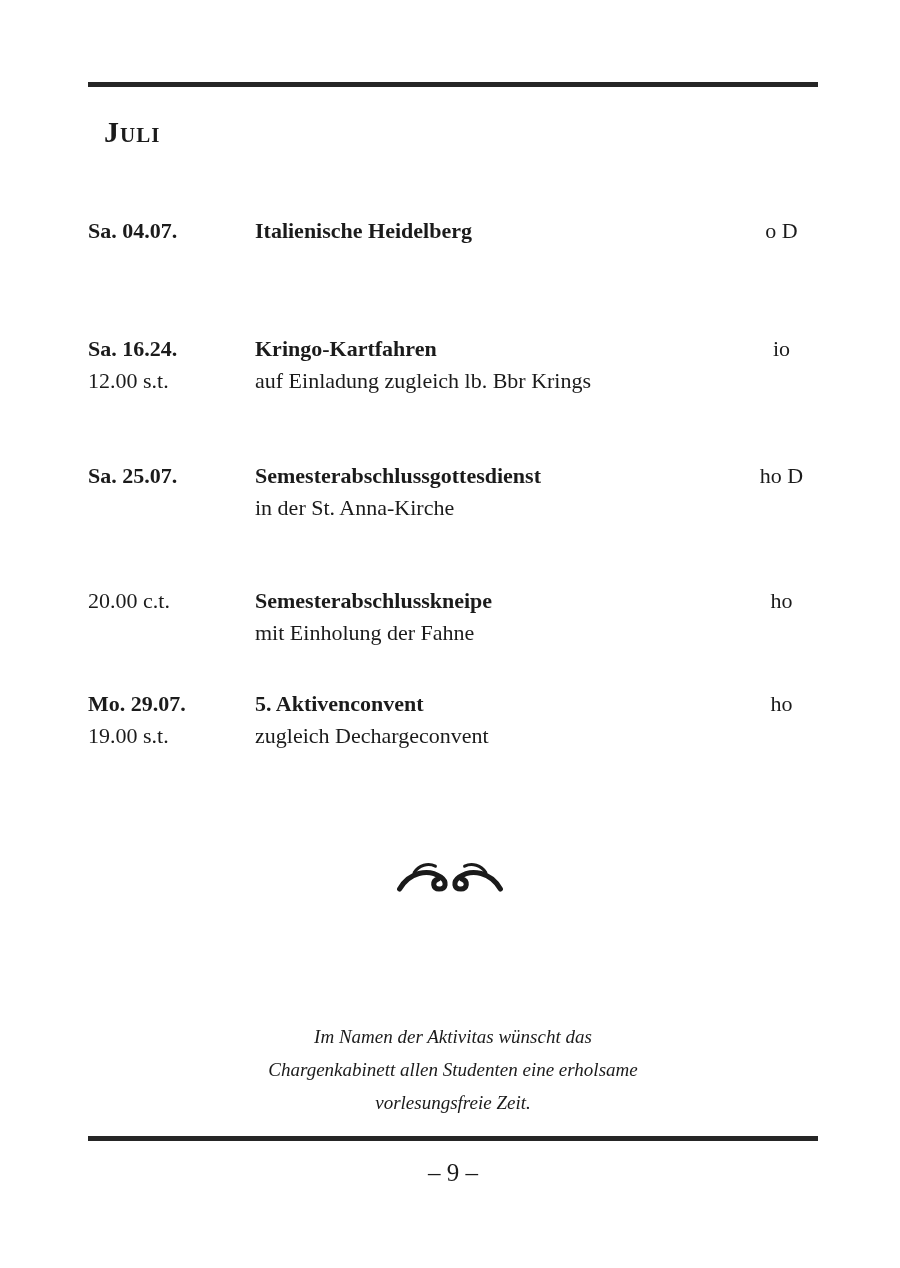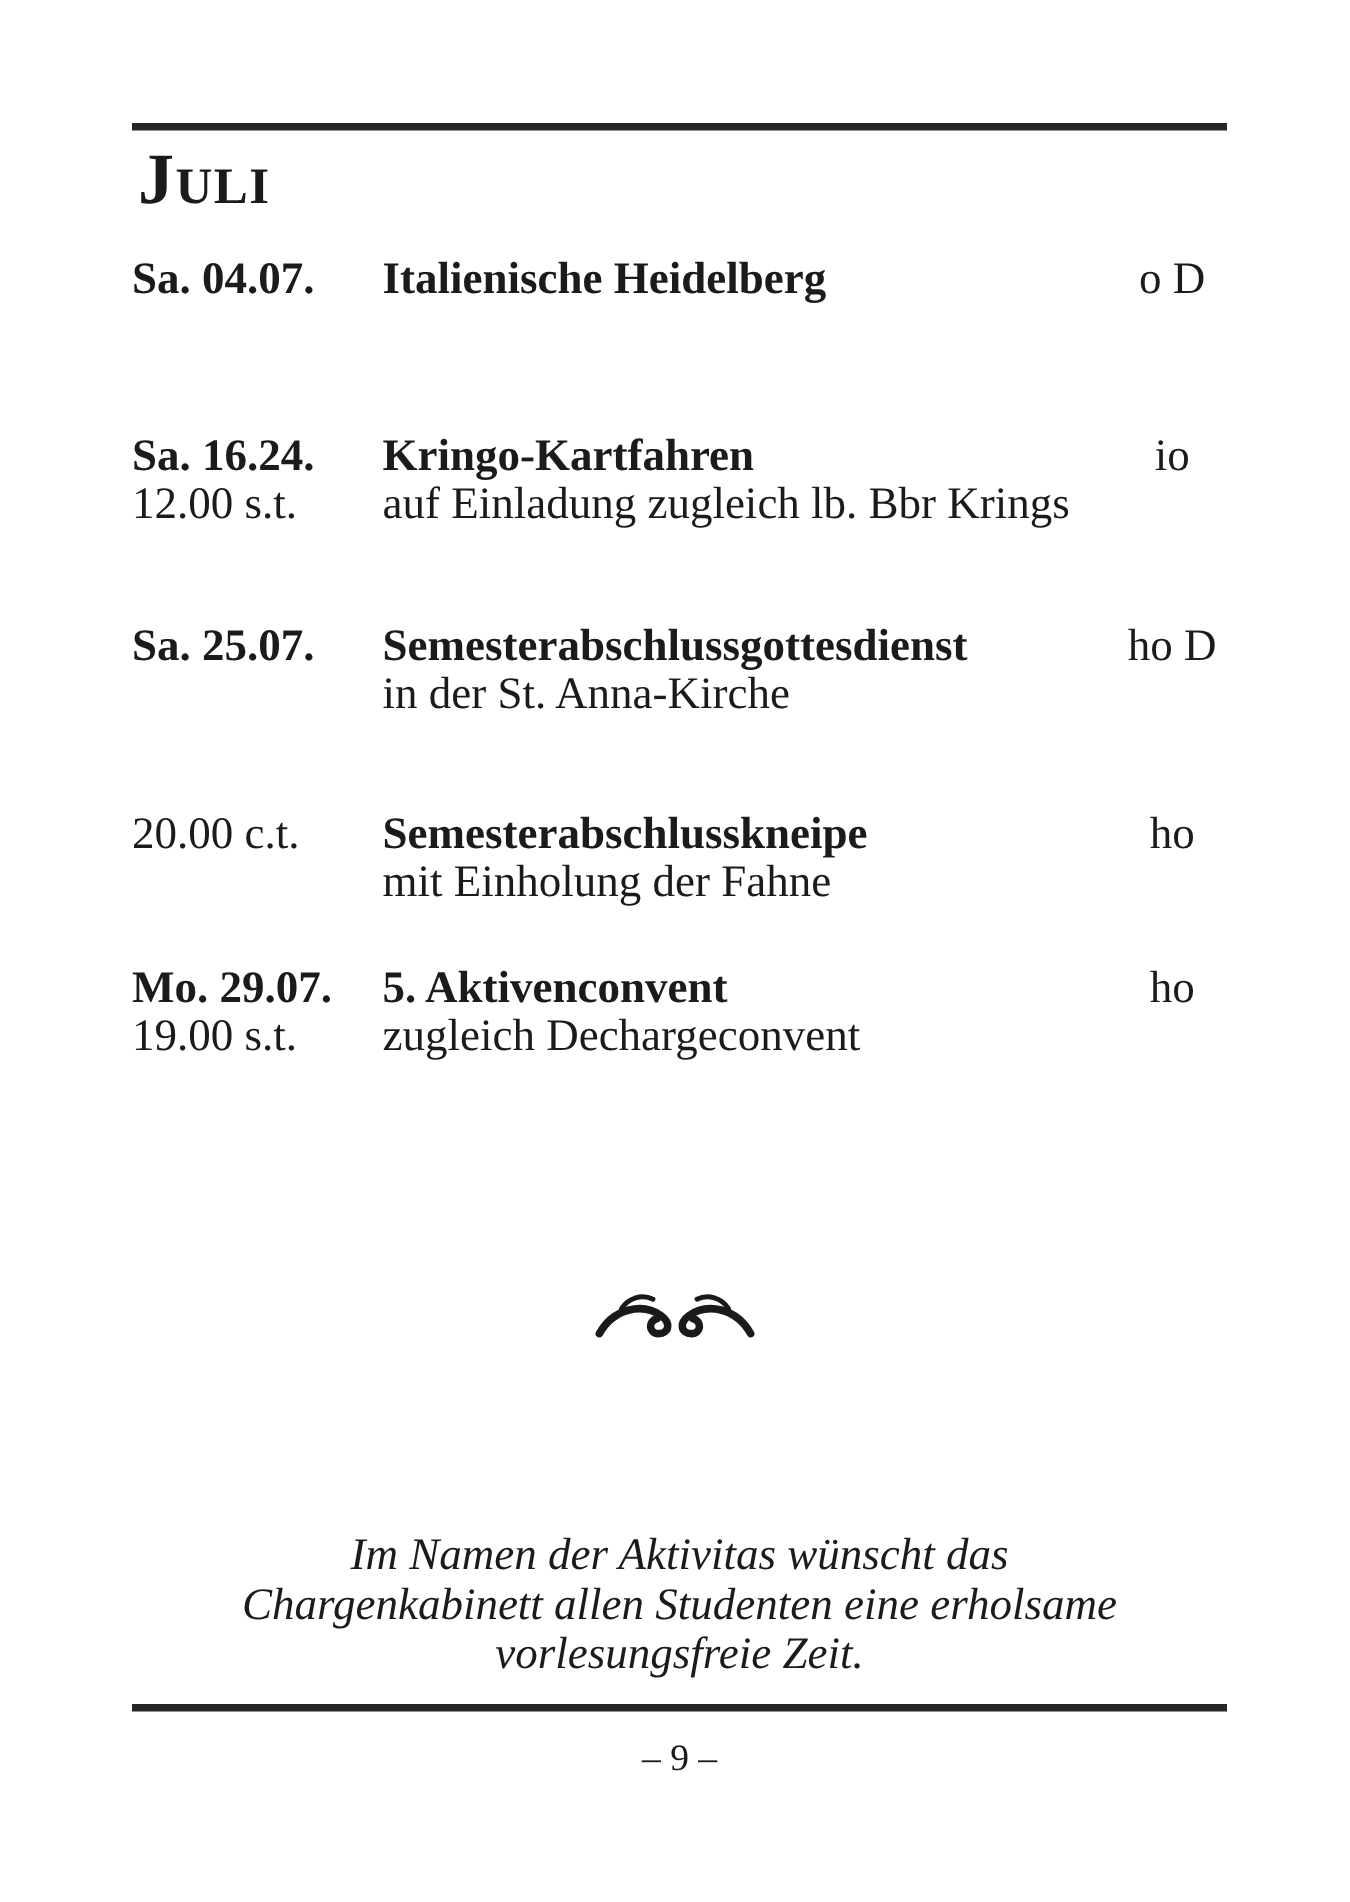--- a/index.html
+++ b/index.html
@@ -23,57 +23,58 @@
     height: 5px;
     background: #262626;
   }
   .rule-top { top: 82px; }
   .rule-bottom { top: 1136px; }
 
   .month {
     position: absolute;
     left: 88px;
     top: 92px;
-    margin: 4px;
-    font-size: 48px;
+    margin: 16px;
+    font-size: 30px;
     font-weight: bold;
     font-variant: small-caps;
     letter-spacing: 1px;
     line-height: 48px;
   }
 
   .entry {
     position: absolute;
     left: 88px;
     width: 730px;
     display: grid;
     grid-template-columns: 167px 490px 73px;
-    font-size: 30px;
+    font-size: 22px;
     line-height: 32px;
+    margin-top: 45px;
   }
   .entry .bold { font-weight: bold; }
   .code-col { text-align: center; }
 
   .ornament {
     position: absolute;
     left: 395px;
     top: 860px;
     width: 110px;
     height: 38px;
   }
   .ornament svg { display: block; width: 100%; height: 100%; }
 
   .closing {
     position: absolute;
     left: 88px;
     top: 1020px;
     width: 730px;
     text-align: center;
     font-style: italic;
-    font-size: 30px;
+    font-size: 19px;
     line-height: 33px;
   }
 
   .page-number {
     position: absolute;
     left: 88px;
     top: 1158px;
     width: 730px;
     text-align: center;
     font-size: 25px;

